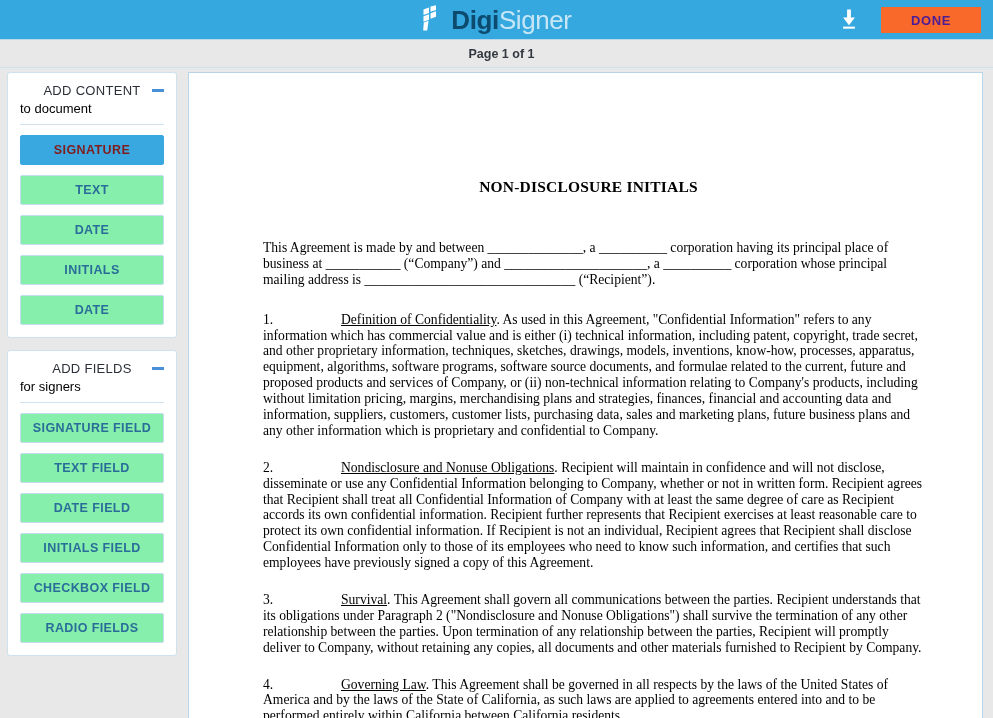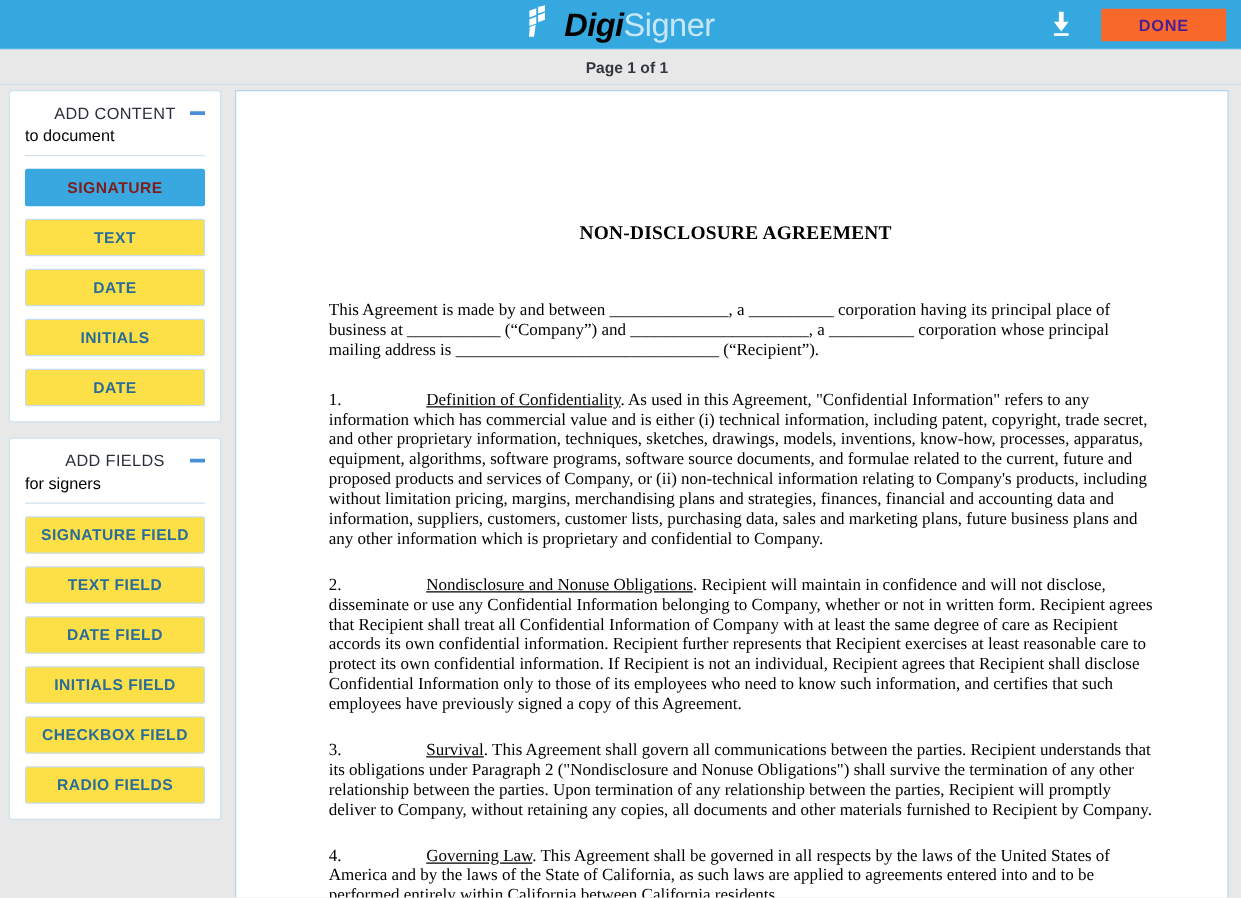--- a/index.html
+++ b/index.html
@@ -28,21 +28,21 @@
     gap: 4px;
     user-select: none;
   }
   .logo-mark { display: block; }
   .logo-text {
     font-size: 26px;
     font-weight: bold;
     letter-spacing: -0.4px;
     line-height: 1;
   }
-  .logo-text .lt-a { color: #000000; font-style: italic; }
+  .logo-text .lt-a { color: #0c4a6e; }
   .logo-text .lt-b { color: #ffffff; opacity: 0.72; font-weight: normal; }
 
   .header-right {
     position: absolute;
     right: 12px;
     top: 0;
     height: 40px;
     display: flex;
     align-items: center;
     gap: 18px;
@@ -134,21 +134,21 @@
     padding-bottom: 8px;
     border-bottom: 1px solid #cfe2ee;
   }
   .btn-list { margin-top: 10px; }
   .side-btn {
     display: block;
     width: 100%;
     height: 30px;
     line-height: 28px;
     margin-bottom: 10px;
-    background: #fde047;
+    background: #86efac;
     border: 1px solid #c5dcec;
     border-radius: 2px;
     color: #2a6d99;
     font-size: 12.5px;
     font-weight: bold;
     letter-spacing: 0.4px;
     text-align: center;
     cursor: pointer;
     font-family: "Liberation Sans", sans-serif;
     padding: 0;
@@ -270,21 +270,21 @@
         <button class="side-btn">CHECKBOX FIELD</button>
         <button class="side-btn">RADIO FIELDS</button>
       </div>
     </div>
 
   </div>
 
   <div class="doc-viewer">
     <div class="doc-page">
 
-      <h1 class="doc-title">NON-DISCLOSURE AGREEMENT</h1>
+      <h1 class="doc-title">NON-DISCLOSURE INITIALS</h1>
 
       <p class="doc-para intro-para">This Agreement is made by and between ______________, a __________ corporation having its principal place of business at ___________ (“Company”) and _____________________, a __________ corporation whose principal mailing address is _______________________________ (“Recipient”).</p>
 
       <p class="doc-para">
         <span class="num">1.</span><span class="hd">Definition of Confidentiality</span><span>. As used in this Agreement, "Confidential Information" refers to any information which has commercial value and is either (i) technical information, including patent, copyright, trade secret, and other proprietary information, techniques, sketches, drawings, models, inventions, know-how, processes, apparatus, equipment, algorithms, software programs, software source documents, and formulae related to the current, future and proposed products and services of Company, or (ii) non-technical information relating to Company's products, including without limitation pricing, margins, merchandising plans and strategies, finances, financial and accounting data and information, suppliers, customers, customer lists, purchasing data, sales and marketing plans, future business plans and any other information which is proprietary and confidential to Company.</span>
       </p>
 
       <p class="doc-para">
         <span class="num">2.</span><span class="hd">Nondisclosure and Nonuse Obligations</span><span>. Recipient will maintain in confidence and will not disclose, disseminate or use any Confidential Information belonging to Company, whether or not in written form.  Recipient agrees that Recipient shall treat all Confidential Information of Company with at least the same degree of care as Recipient accords its own confidential information.  Recipient further represents that Recipient exercises at least reasonable care to protect its own confidential information.  If Recipient is not an individual, Recipient agrees that Recipient shall disclose Confidential Information only to those of its employees who need to know such information, and certifies that such employees have previously signed a copy of this Agreement.</span>
       </p>

